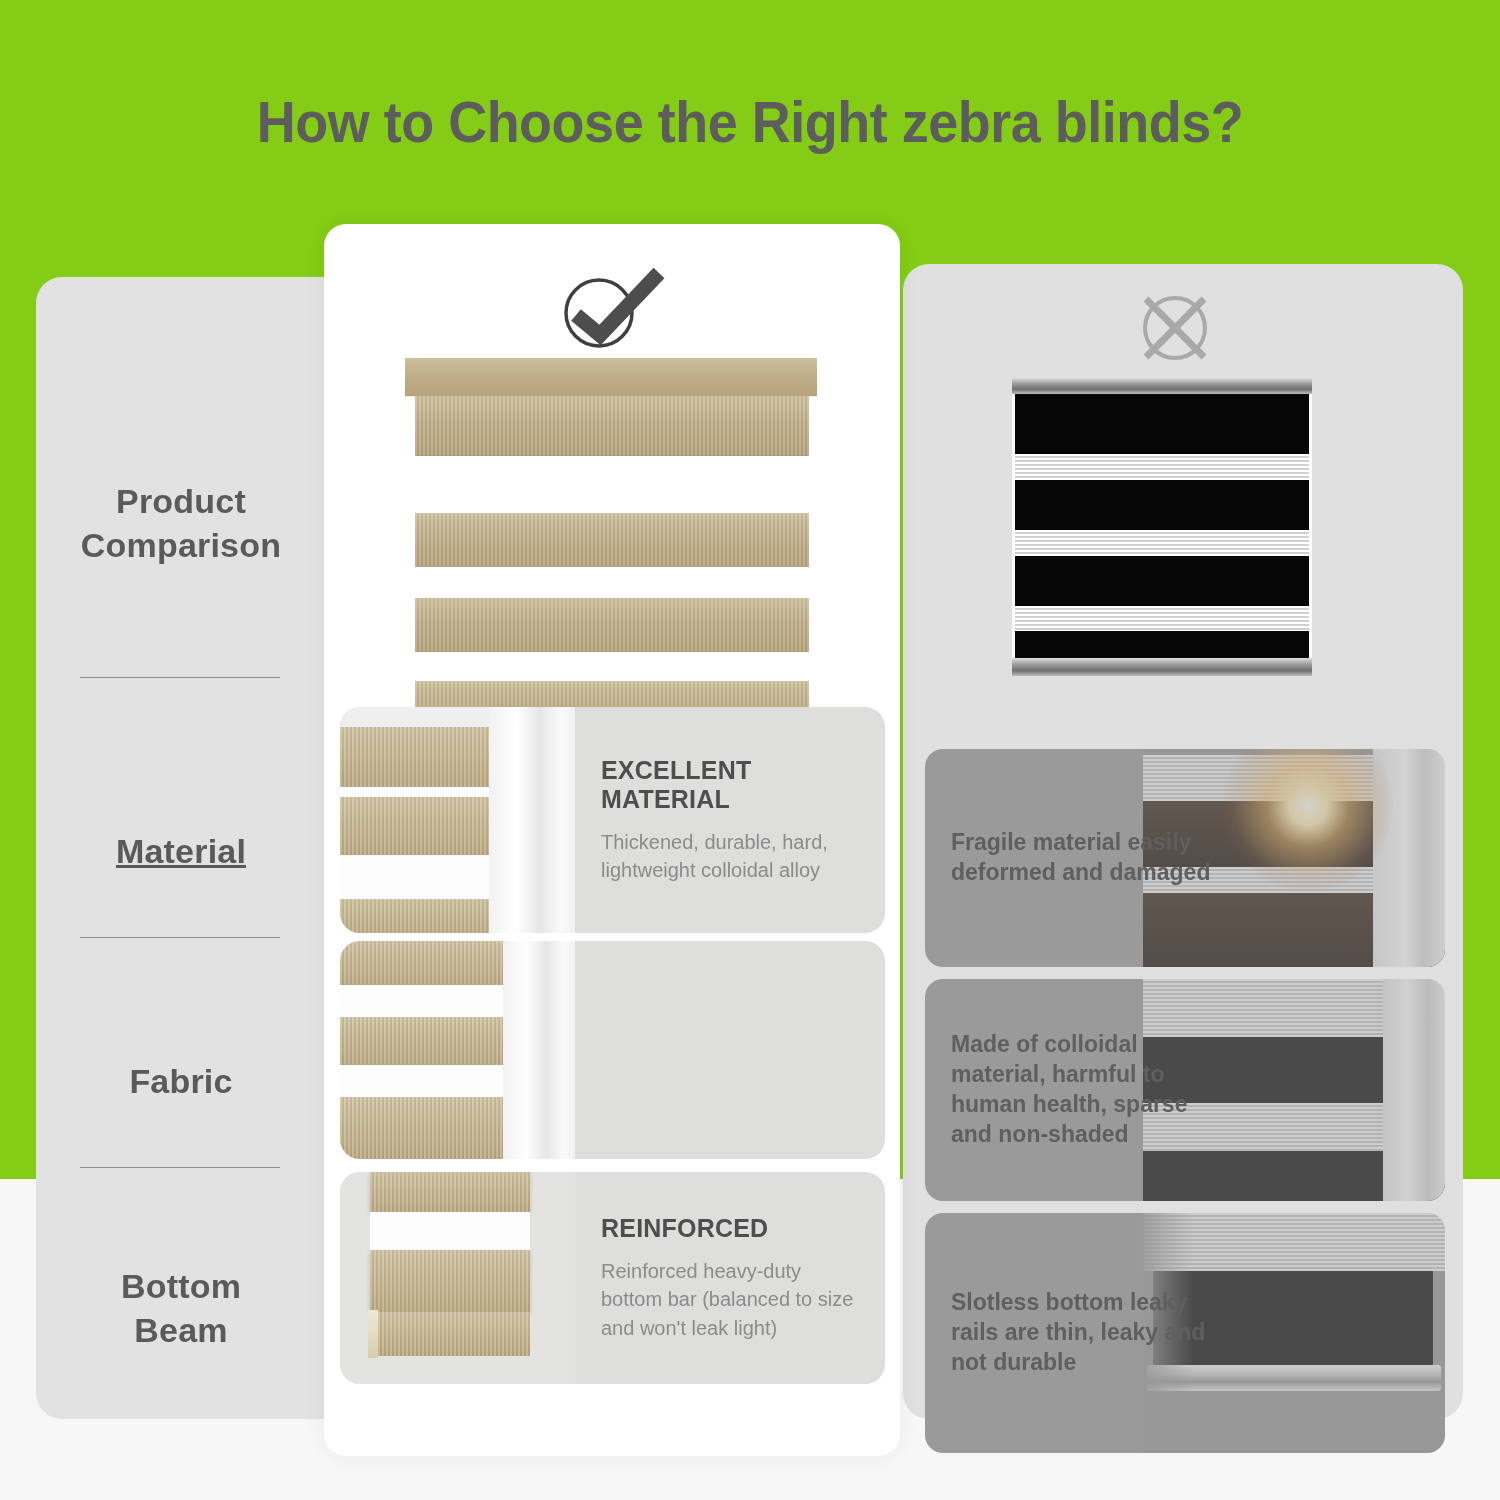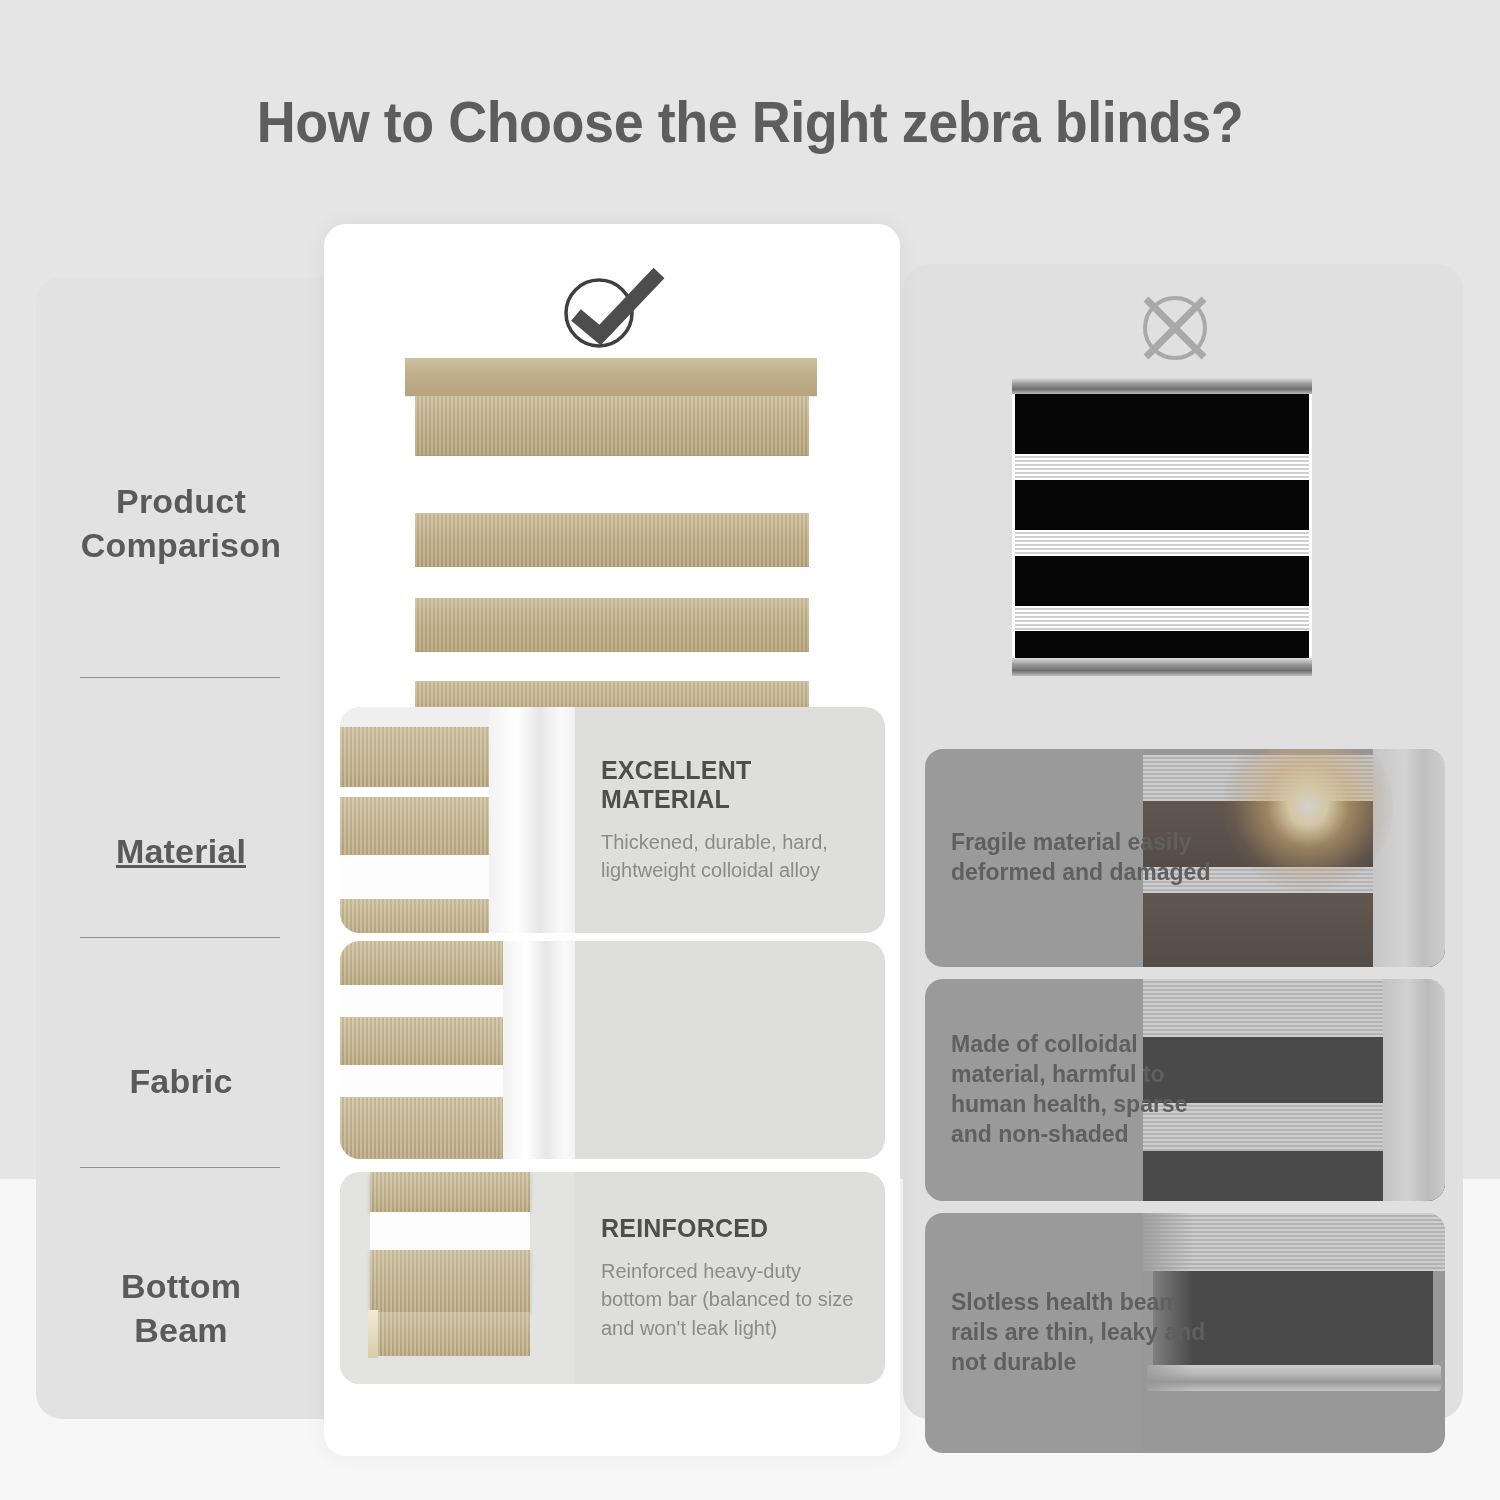--- a/index.html
+++ b/index.html
@@ -2,21 +2,21 @@
 <html><head>
 <meta charset="utf-8">
 <style>
   * { box-sizing: border-box; margin: 0; padding: 0; }
   html, body {
     width: 1500px; height: 1500px;
     background: #f7f7f7;
     font-family: "Liberation Sans", sans-serif;
     overflow: hidden;
   }
-  #stage { position: relative; width: 1500px; height: 1179px; background: #e5e5e5; }
+  #stage { position: relative; width: 1500px; height: 1179px; background: #84cc16; }
 
   
   .title {
     position: absolute; top: 88px; left: 0; width: 1500px;
     text-align: center;
     font-size: 58px; font-weight: bold; letter-spacing: -0.5px;
     color: #5d5d5d;
     font-family: "Liberation Sans", sans-serif;
     transform: scaleX(0.93);
   }
@@ -302,17 +302,17 @@
   <div class="card-bad" style="left:925px; top:1175px; width:520px; height:240px;">
     <div class="photo">
       <div class="blind-shv" style="left:0; right:0; top:0;   height:58px;"></div>
       <div class="blind-blk" style="left:10px; right:12px; top:58px; height:96px;"></div>
       <div class="metal-bar" style="left:4px; right:4px; top:152px; height:26px;"></div>
       <div style="position:absolute; left:-10px; top:-10px; bottom:-10px; width:60px;
                   background:linear-gradient(90deg,rgba(154,154,154,1),rgba(154,154,154,0));"></div>
       <div class="veil"></div>
     </div>
     <div class="copy">
-      <div class="body">Slotless health beam rails are thin, leaky and not durable</div>
+      <div class="body">Slotless bottom leaky rails are thin, leaky and not durable</div>
     </div>
   </div>
 
 </div>
 
 </body></html>

